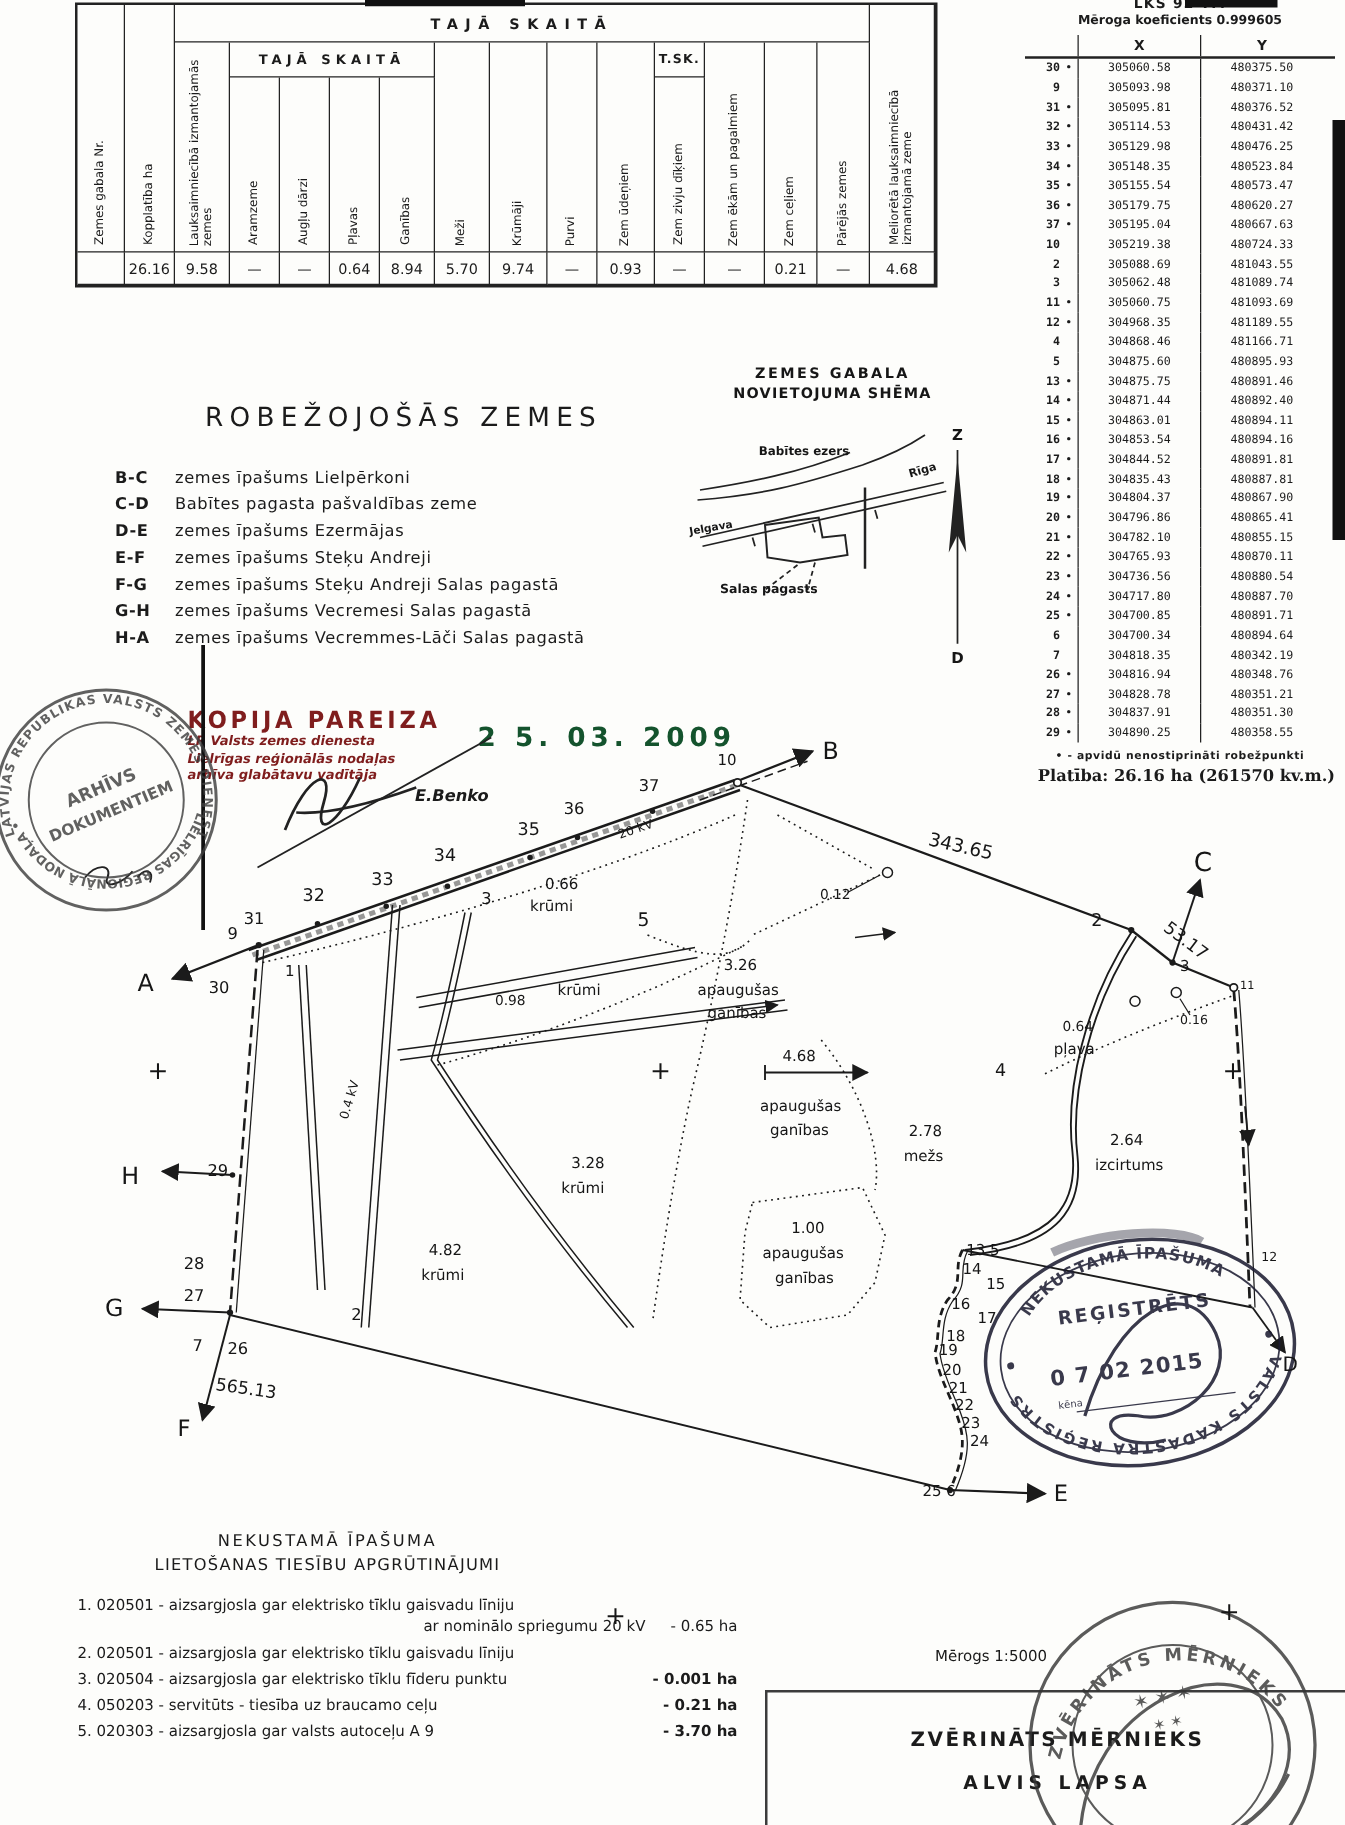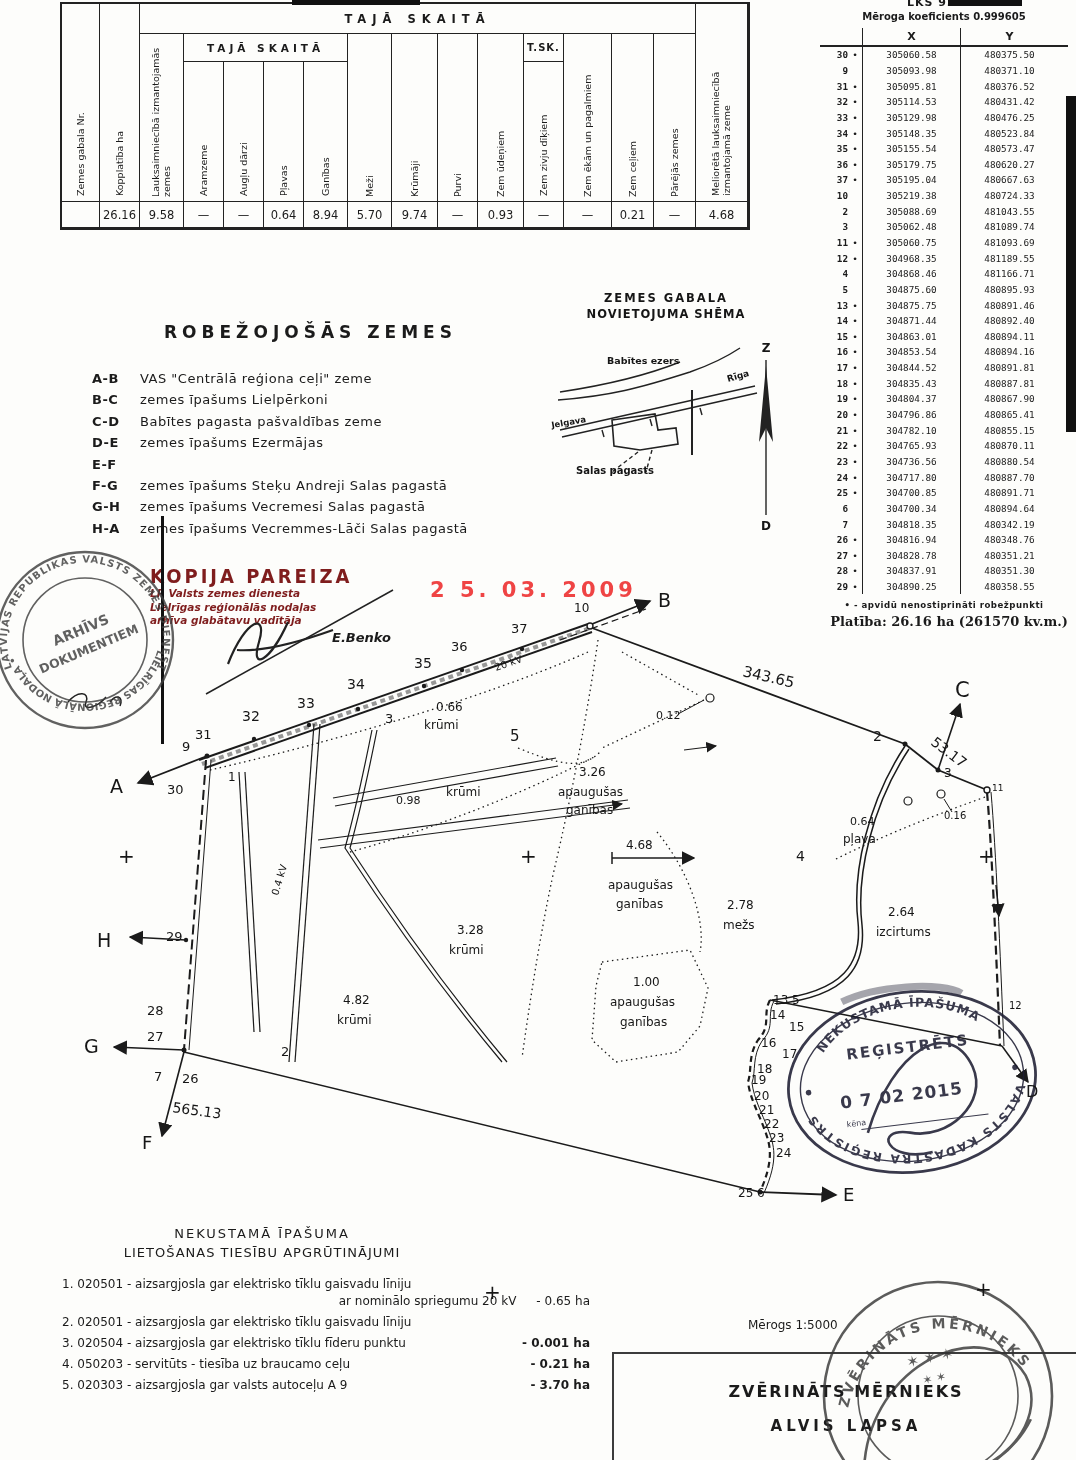--- a/index.html
+++ b/index.html
@@ -26,28 +26,28 @@
   .c-hy{border-left:1.5px solid #222;}
   .crow{display:grid;grid-template-columns:28px 14px 98px 98px;height:15.65px;align-items:center;}
   .crow span{font-size:9.3px;font-family:"DejaVu Sans Mono",monospace;}
   .cnum{font-weight:bold;text-align:right;}
   .cdot{text-align:center;}
   .ccx,.ccy{text-align:center;border-left:1.5px solid #222;height:100%;display:flex;align-items:center;justify-content:center;}
   .c-foot{font-size:8.6px;font-weight:bold;text-align:center;margin-top:6px;letter-spacing:.5px;}
   .c-area{font-size:13px;font-weight:bold;text-align:right;margin-top:4px;font-family:"DejaVu Serif",serif;}
   
   .borders{position:absolute;left:92px;top:322px;width:480px;}
-  .b-title{font-size:17px;font-weight:bold;letter-spacing:5px;margin-left:72px;margin-bottom:26px;}
+  .b-title{font-size:21px;font-weight:normal;letter-spacing:5px;margin-left:72px;margin-bottom:26px;}
   .b-row{display:grid;grid-template-columns:48px auto;font-size:13px;line-height:21.4px;letter-spacing:.5px;}
   .b-seg{font-weight:bold;}
   
   .copyblock{position:absolute;left:150px;top:566px;color:#7f1d1d;}
   .cb-title{font-size:18px;font-weight:bold;letter-spacing:3px;transform:scaleY(1.05);}
   .cb-l{font-size:10.5px;font-weight:bold;font-style:italic;line-height:13.5px;}
-  .cb-date{position:absolute;left:382px;top:578px;font-size:21px;font-weight:bold;letter-spacing:4px;color:#ef4444;margin-left:48px;}
+  .cb-date{position:absolute;left:382px;top:578px;font-size:21px;font-weight:bold;letter-spacing:4px;color:#14532d;}
   .cb-name{position:absolute;left:332px;top:630px;font-size:13px;font-weight:bold;font-style:italic;}
   
   .enc{position:absolute;left:62px;top:1226px;width:528px;}
   .e-t1{font-size:13px;font-weight:500;text-align:center;letter-spacing:2px;width:400px;}
   .e-t2{font-size:13px;font-weight:500;text-align:center;letter-spacing:1px;width:400px;margin-top:4px;margin-bottom:16px;}
   .e-item{font-size:12px;line-height:17px;margin-bottom:4px;}
   .e-l1{display:flex;}
   .e-l1 .sp{margin-left:auto;padding-left:8px;white-space:nowrap;font-weight:bold;}
   .e-l2{display:flex;justify-content:flex-end;gap:20px;margin-bottom:3px;}
   
@@ -358,37 +358,34 @@
         </div>
       </div>
     <div class="c-foot">• - apvidū nenostiprināti robežpunkti</div>
     <div class="c-area">Platība: 26.16 ha (261570 kv.m.)</div>
   </div>
 
   <div class="borders">
     <div class="b-title">ROBEŽOJOŠĀS ZEMES</div>
     <div>
         <div class="b-row">
-          <span class="b-seg">A-B</span>
-          <span>VAS "Centrālā reģiona ceļi" zeme</span>
-        </div>
-        <div class="b-row">
           <span class="b-seg">B-C</span>
           <span>zemes īpašums Lielpērkoni</span>
         </div>
         <div class="b-row">
           <span class="b-seg">C-D</span>
           <span>Babītes pagasta pašvaldības zeme</span>
         </div>
         <div class="b-row">
           <span class="b-seg">D-E</span>
           <span>zemes īpašums Ezermājas</span>
         </div>
         <div class="b-row">
           <span class="b-seg">E-F</span>
+          <span>zemes īpašums Steķu Andreji</span>
         </div>
         <div class="b-row">
           <span class="b-seg">F-G</span>
           <span>zemes īpašums Steķu Andreji Salas pagastā</span>
         </div>
         <div class="b-row">
           <span class="b-seg">G-H</span>
           <span>zemes īpašums Vecremesi Salas pagastā</span>
         </div>
         <div class="b-row">

